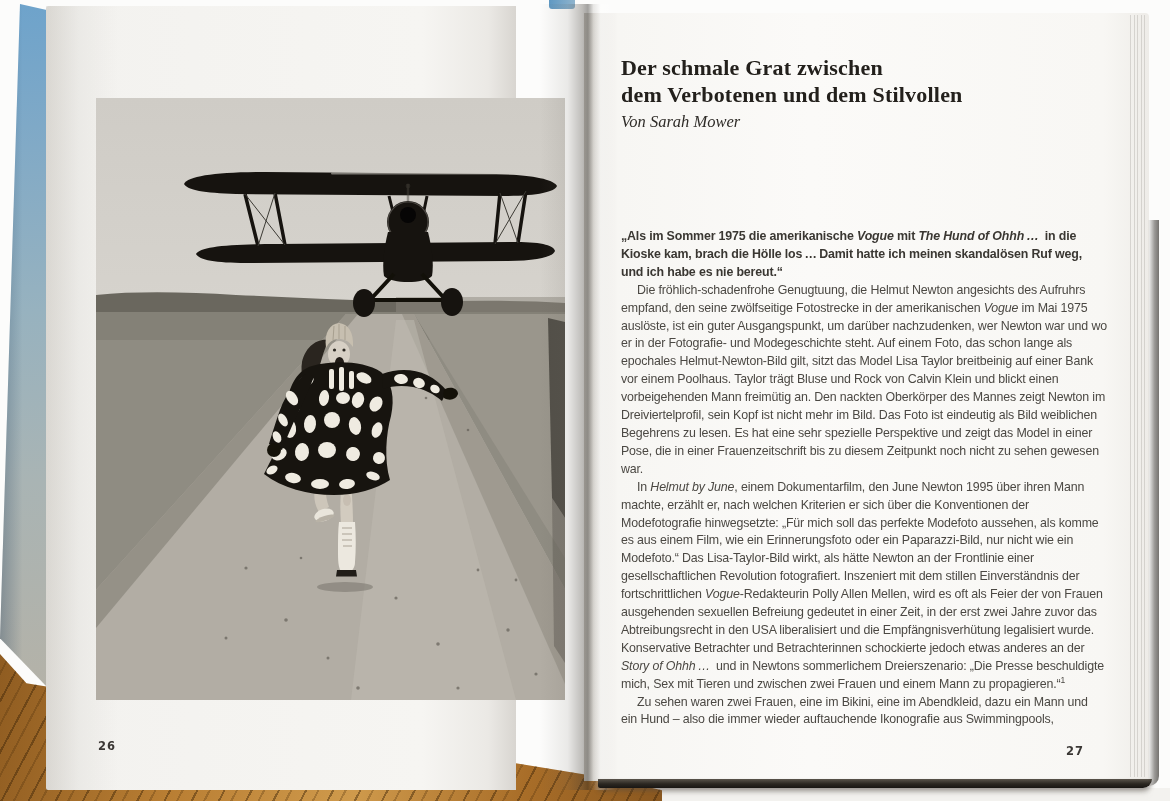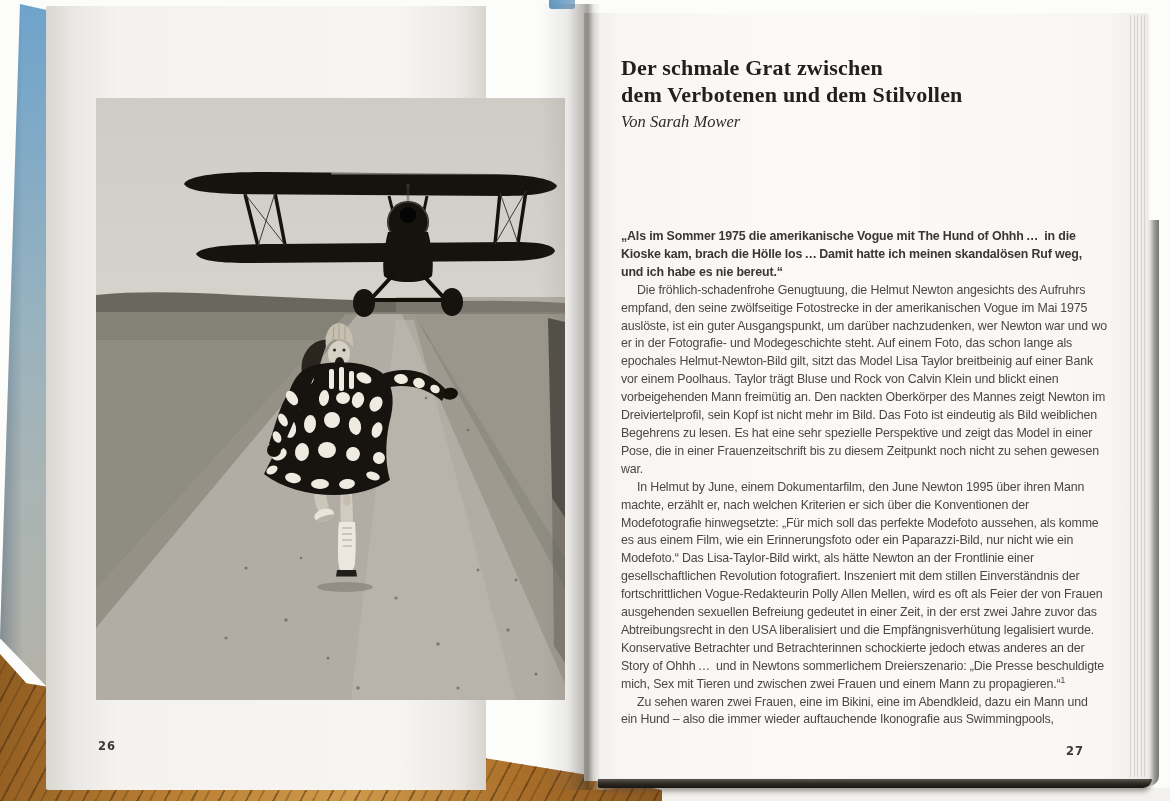--- a/index.html
+++ b/index.html
@@ -25,20 +25,21 @@
     clip-path:polygon(40% 0,100% 1%,92% 100%,0 93%);
     background:linear-gradient(to bottom,#6ea3cb 0%,#7fa9c7 18%,#97b2bf 45%,#a9b4b4 70%,#b4b2a8 100%);
   }
   .cover-strip::after{content:"";position:absolute;inset:0;
     background:linear-gradient(to right,rgba(25,55,88,.30),rgba(255,255,255,0) 45%);}
   
   .page-left{
     position:absolute;left:46px;top:6px;width:440px;height:784px;
     background:linear-gradient(to right,#e7e5e0 0%,#f3f2ef 7%,#f6f5f2 80%,#ebe9e5 94%,#d8d5d0 100%);
     border-radius:3px 0 0 2px;
+    padding-left:30px;
   }
   .page-left .curve{position:absolute;left:0;top:0;width:90px;height:100%;
     background:linear-gradient(to right,rgba(120,114,106,.12),rgba(120,114,106,0) 80%);}
   .page-right{
     position:absolute;left:584px;top:13px;width:565px;height:768px;
     background:linear-gradient(to right,#cfccc6 0%,#e9e7e3 2%,#f7f6f3 6%,#fbfaf8 40%,#f8f7f4 92%,#eeece8 100%);
     border-radius:0 4px 4px 0;
   }
   .fore-edge{position:absolute;right:1px;top:2px;width:20px;height:762px;border-radius:0 4px 4px 0;
     background:repeating-linear-gradient(to right,rgba(255,255,255,0) 0 2.5px,rgba(150,146,140,.30) 2.5px 3.5px);}
@@ -73,21 +74,21 @@
     font-family:"Liberation Serif","DejaVu Serif",serif;font-style:italic;
     font-size:16.5px;color:#2f2c28;
   }
   .body{
     position:absolute;left:37px;top:215px;width:486px;height:524px;overflow:hidden;
     font-size:12.4px;line-height:17.9px;letter-spacing:-0.15px;color:#4b4843;text-align:left;
   }
   .body p{margin:0;}
   .body p.lead{font-weight:bold;color:#3a3732;}
   .body p.indent{text-indent:16px;}
-  .it{}
+  .it{font-style:italic;}
   .body sup{font-size:8.5px;line-height:0;vertical-align:super;}
 </style>
 </head>
 <body>
 
 <div class="scene">
   <div class="floor"></div>
   <div class="book-shadow"></div>
   <div class="wood"></div>
   <div class="cover-strip"></div>

